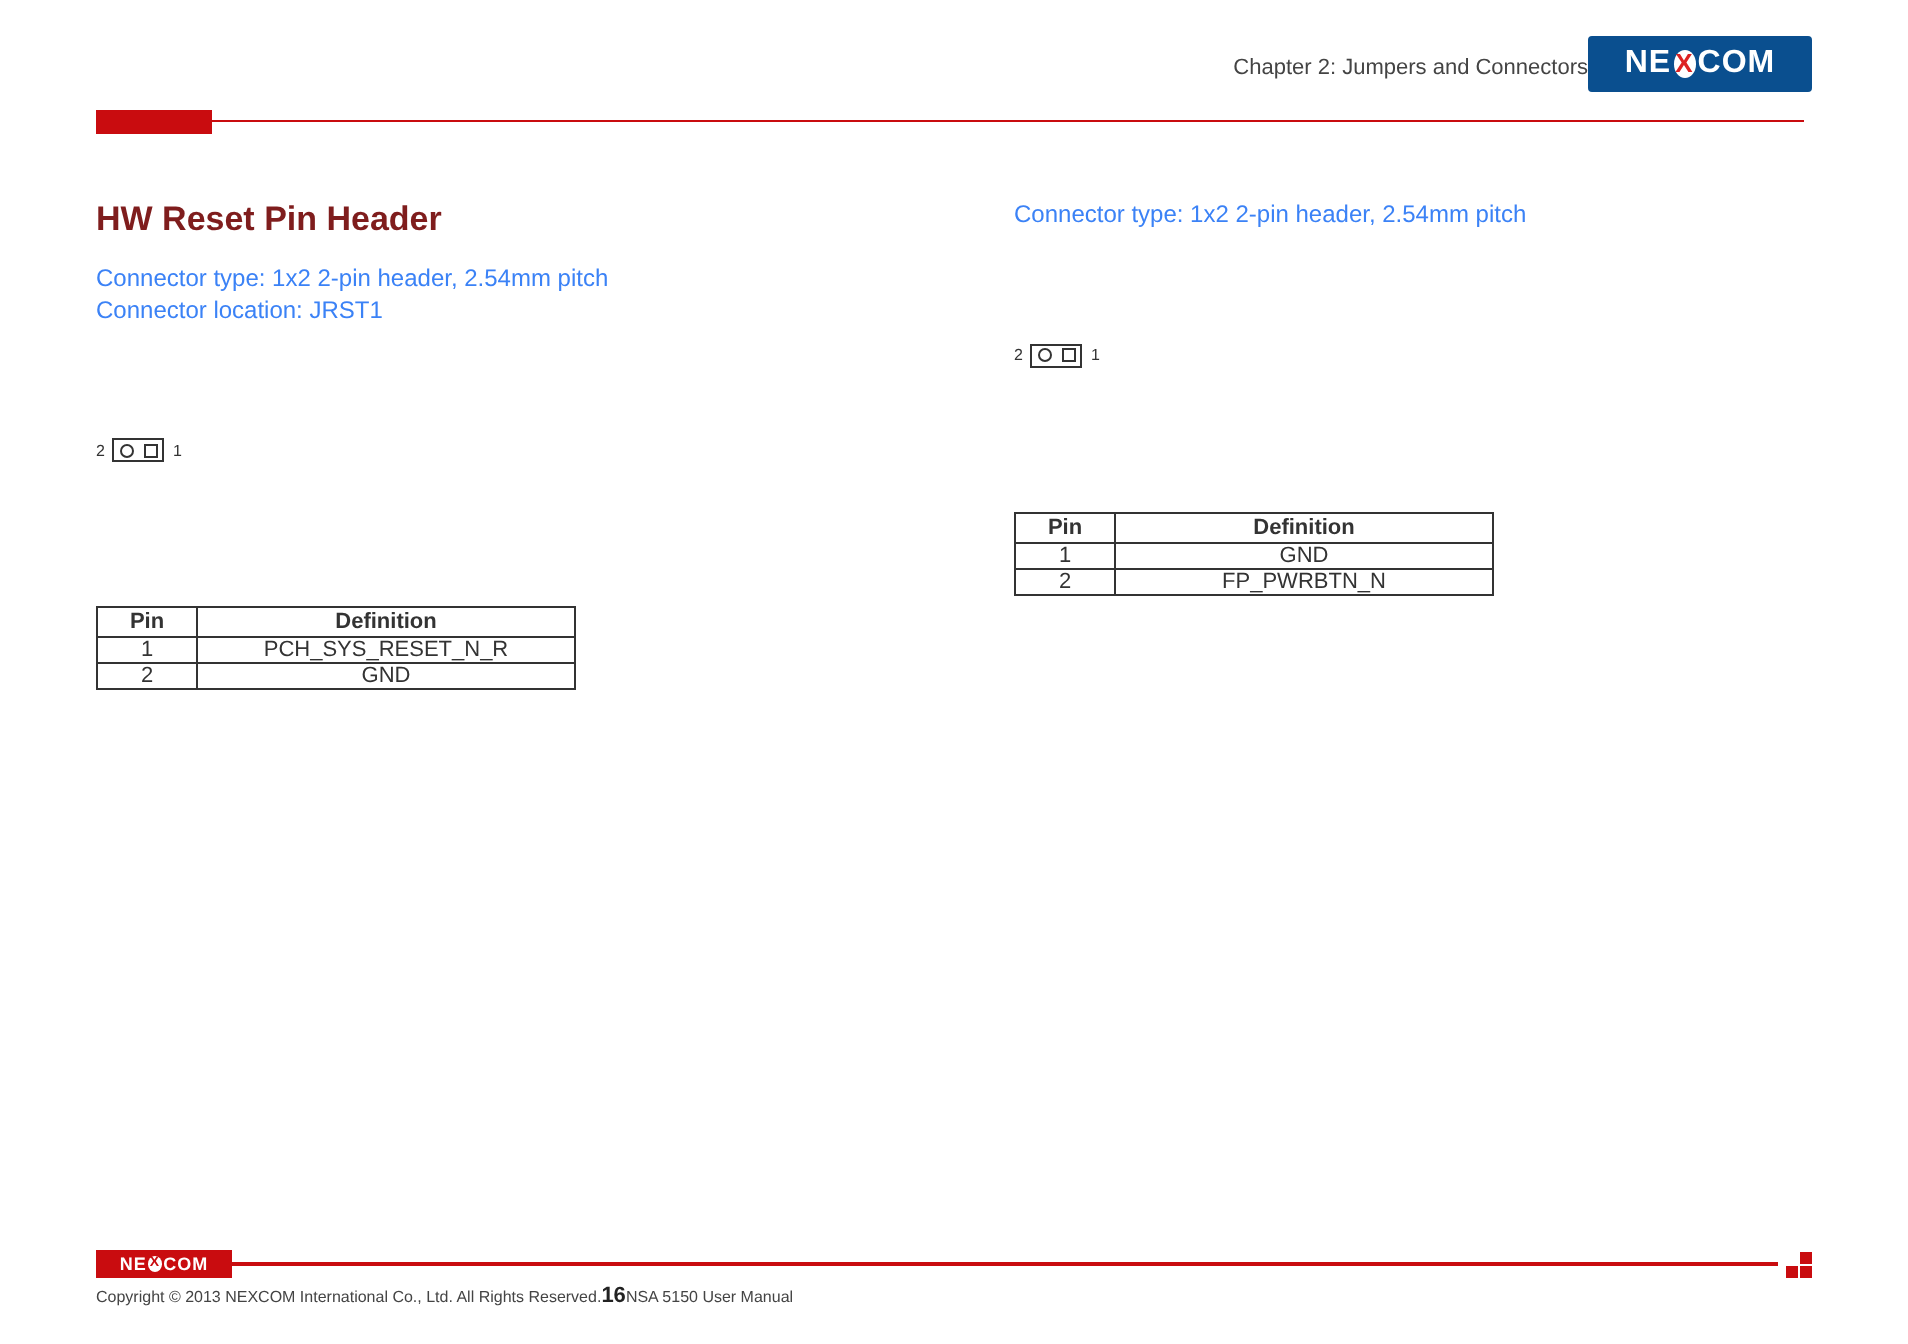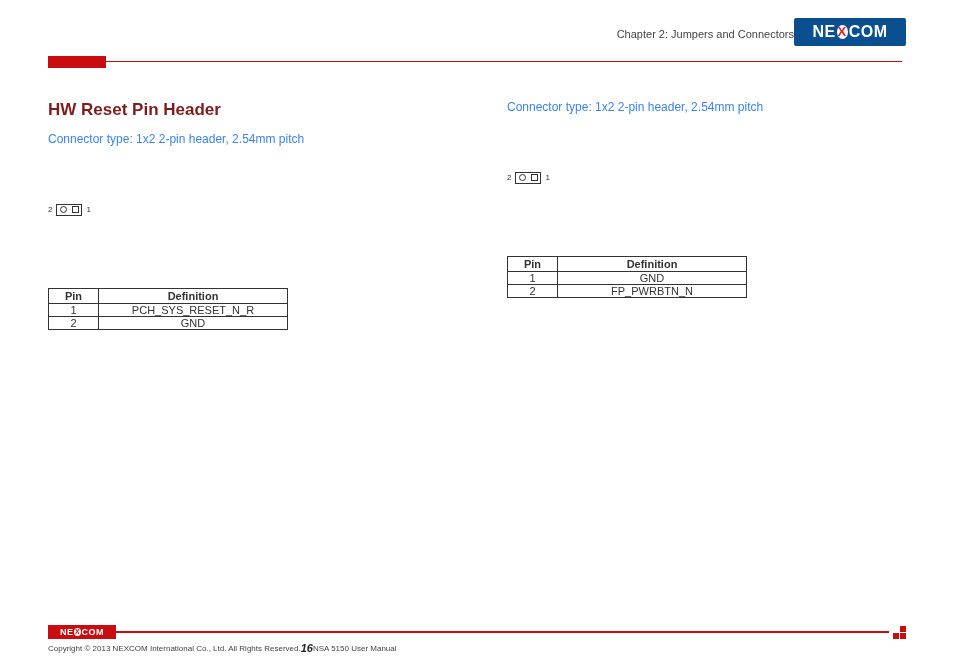--- a/index.html
+++ b/index.html
@@ -185,21 +185,20 @@
     justify-content: flex-start;
     align-items: center;
     margin-top: 3px;
     font-size: 8px;
     color: #444;
   }
   .page-num {
     font-weight: 700;
     font-size: 11px;
     color: #222;
-    font-style: italic;
   }
 </style>
 </head>
 <body>
 
 <div class="header">
   <div class="chapter-title">Chapter 2: Jumpers and Connectors</div>
   <div class="logo-top">
     <span>NE</span>
       <span class="x">X</span>
@@ -208,20 +207,21 @@
 </div>
 
 <div class="red-bar-row">
   <span class="red-block"></span><span class="thin-line"></span>
 </div>
 
 <div class="content">
   <div class="col">
     <div class="sec-title">HW Reset Pin Header</div>
     <div class="sec-desc">Connector type: 1x2 2-pin header, 2.54mm pitch</div>
+    <div class="sec-desc">Connector location: JRST1</div>
 
     <div class="pin-diagram">
       <span>2</span>
       <span class="pin-box">
         <span class="pin-cell circ"></span>
         <span class="pin-cell sq"></span>
       </span>
       <span>1</span>
     </div>
 

